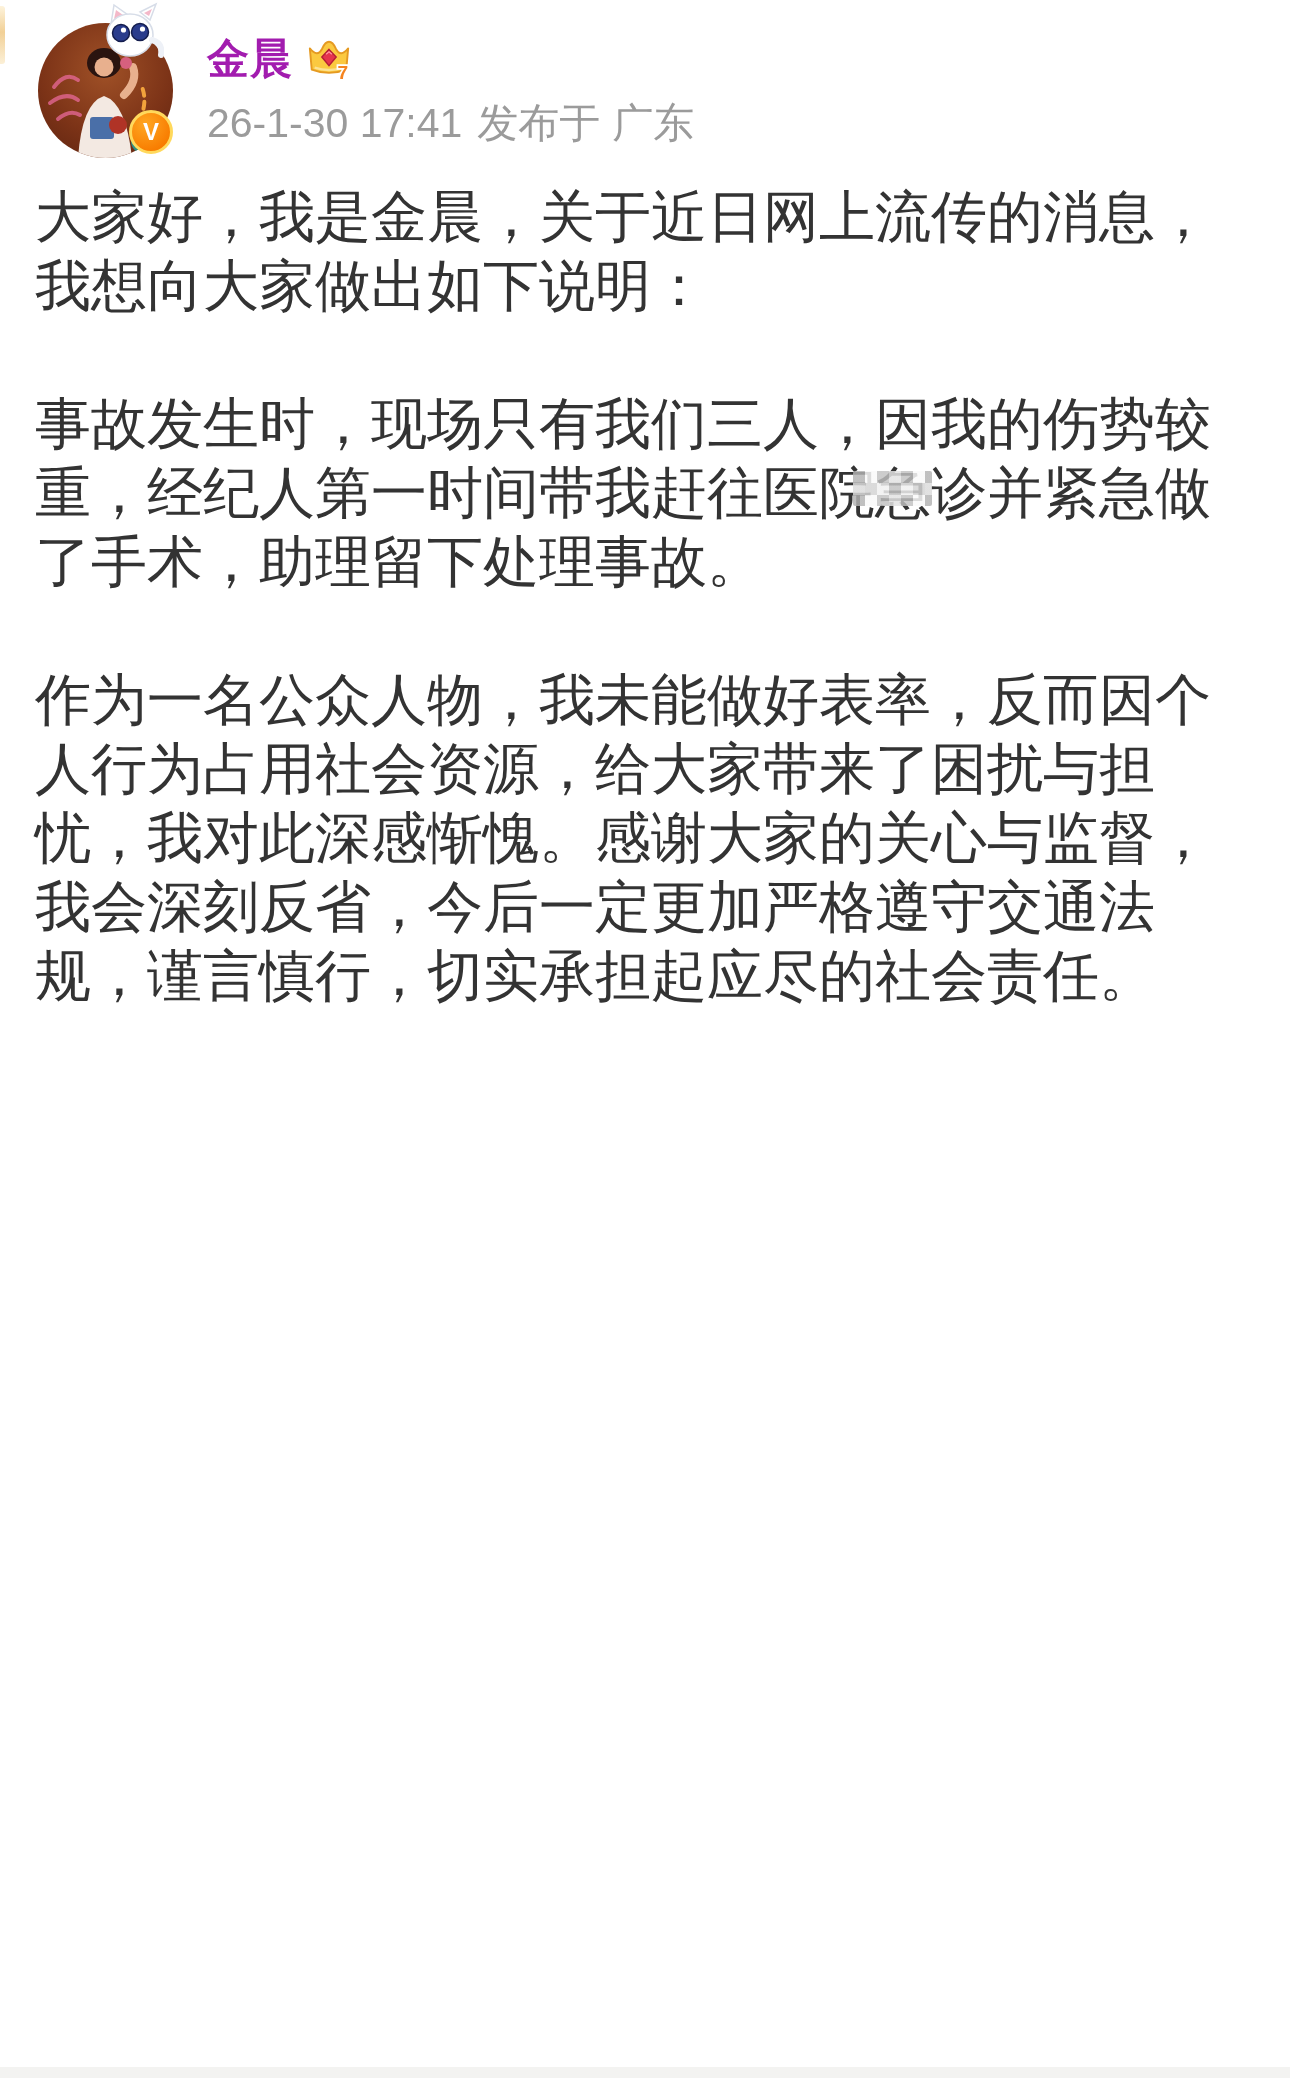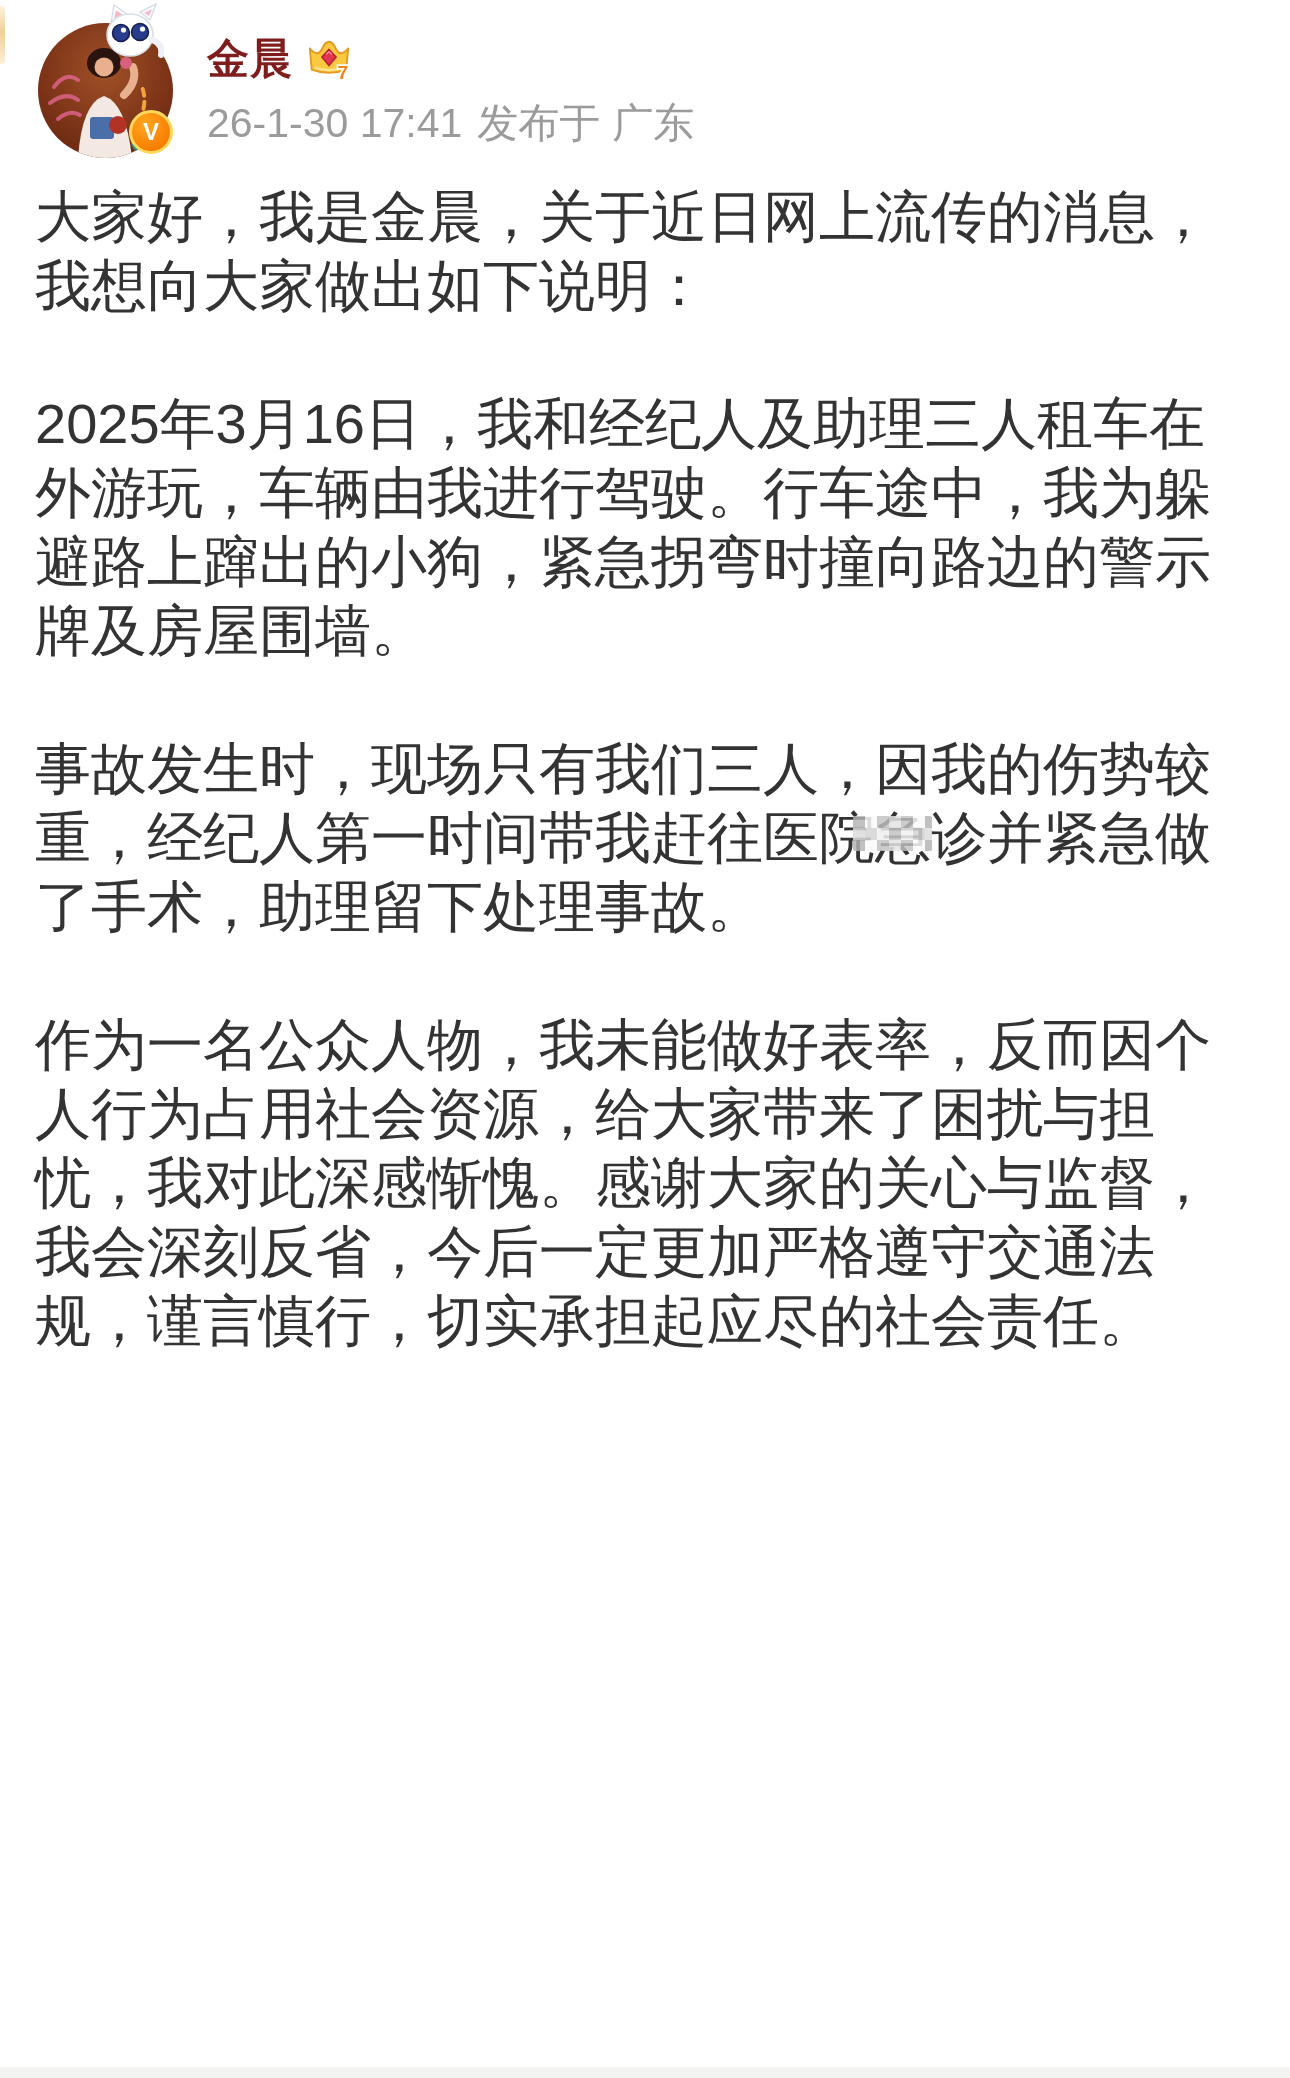--- a/index.html
+++ b/index.html
@@ -26,21 +26,21 @@
   .avatar-circle svg{ display:block; }
   .cat{ position:absolute; top:-21px; left:60px; width:66px; height:58px; }
   .vbadge{
     position:absolute; right:0px; bottom:4px; width:38px; height:38px; border-radius:50%;
     background:radial-gradient(circle at 35% 30%, #ffa722, #f87c00 75%);
     border:3px solid #ffd95c; color:#fff; font-weight:bold; font-size:24px;
     display:flex; align-items:center; justify-content:center; line-height:1;
   }
   .author-info{ margin-left:34px; padding-top:8px; }
   .name-row{ display:flex; align-items:center; }
-  .username{ font-size:42px; font-weight:600; color:#7f1d1d; letter-spacing:1px; cursor:pointer; }
+  .username{ font-size:42px; font-weight:600; color:#a21caf; letter-spacing:1px; cursor:pointer; }
   .crown{ margin-left:12px; width:48px; height:46px; display:inline-block; cursor:pointer; }
   .meta-row{ margin-top:9px; font-size:41px; color:#9b9b9b; }
   .meta-from{ margin-left:15px; }
   .meta-region{ margin-left:12px; }
 
   
   .post-content{
     width:1206px; margin:24px 0 0 35px;
     font-size:56px; line-height:69px; color:#333333; text-align:left;
   }
@@ -119,20 +119,19 @@
         </span>
       </div>
       <div class="meta-row">
         <span class="meta-time">26-1-30 17:41</span><span class="meta-from">发布于</span><span class="meta-region">广东</span>
       </div>
     </div>
   </header>
 
   <main class="post-content">
     <p>大家好，我是金晨，关于近日网上流传的消息，我想向大家做出如下说明：</p>
-    <p>2025年3月16日，我和经纪人及助理三人租车在外游玩，车辆由我进行驾驶。行车途中，我为躲避路上蹿出的小狗，紧急拐弯时撞向路边的警示牌及房屋围墙。</p>
     <p><span>事故发生时，现场只有我们三人，因我的伤势较重，经纪人第一时间带我赶往医院</span><span class="mosaic-wrap"><span>急</span><span class="mosaic-overlay"></span></span><span>诊并紧急做了手术，助理留下处理事故。</span></p>
     <p>作为一名公众人物，我未能做好表率，反而因个人行为占用社会资源，给大家带来了困扰与担忧，我对此深感惭愧。感谢大家的关心与监督，我会深刻反省，今后一定更加严格遵守交通法规，谨言慎行，切实承担起应尽的社会责任。</p>
   </main>
 
   <div class="bottom-strip"></div>
 
 </div>
 
 </body></html>

